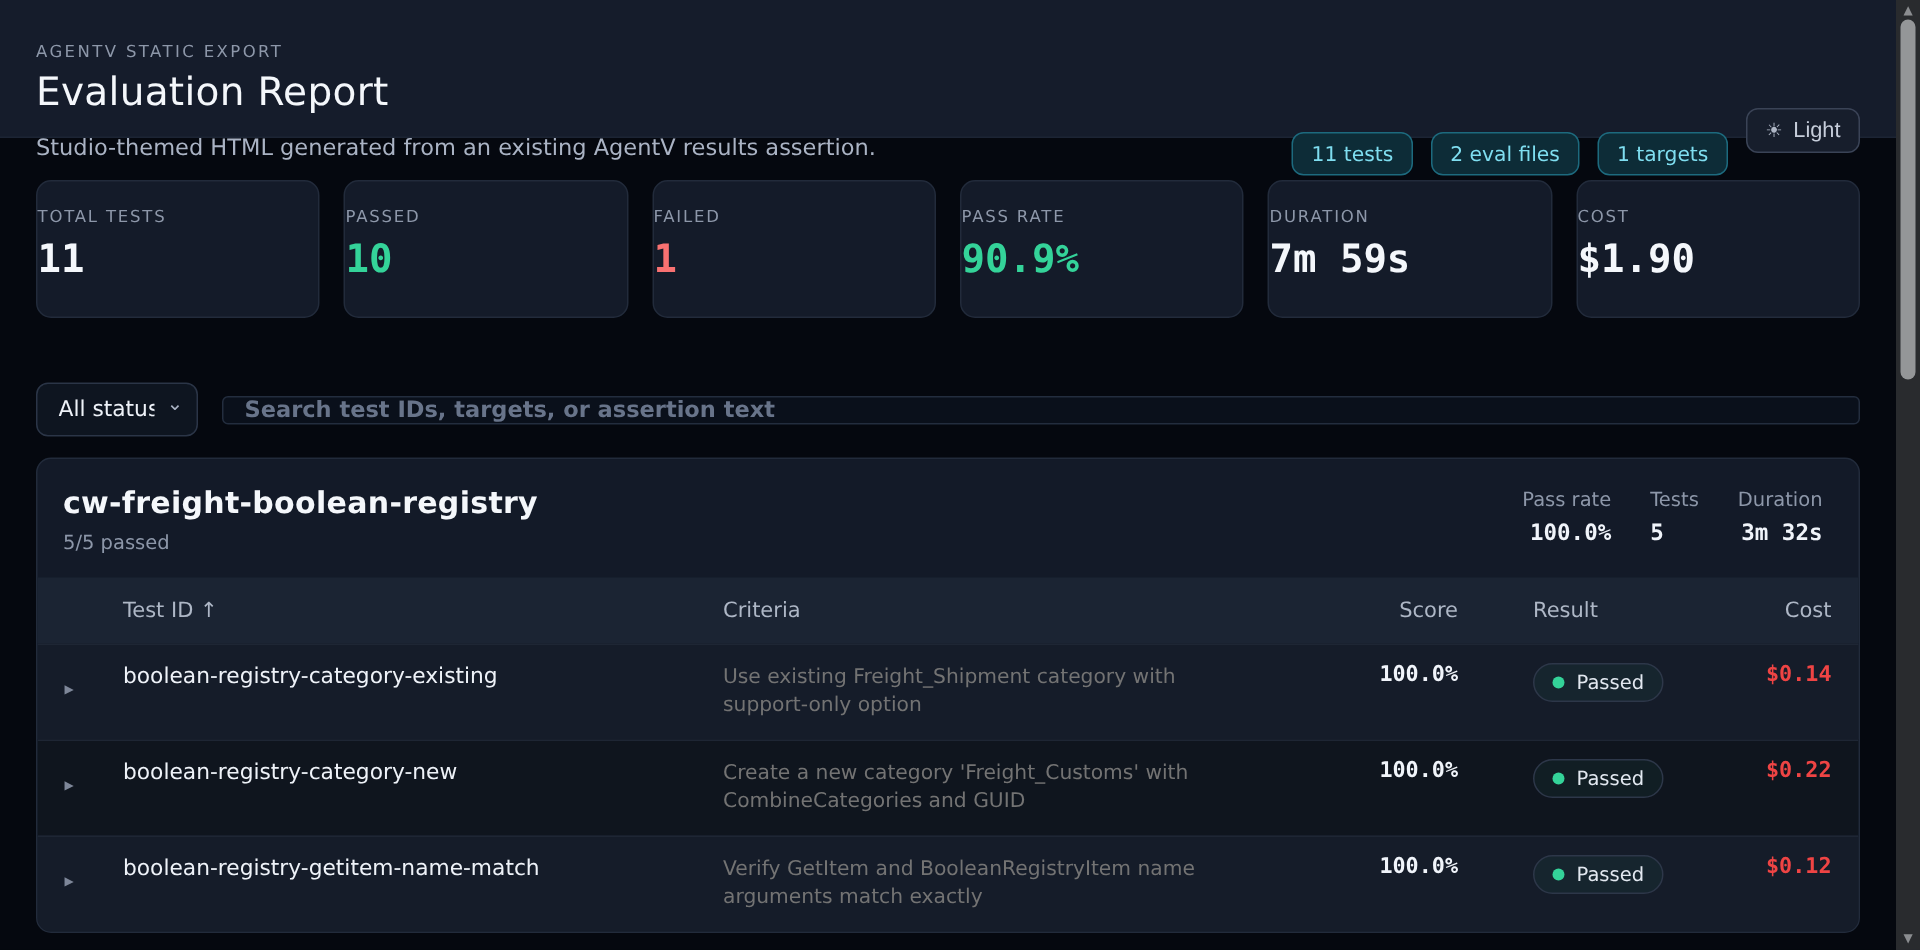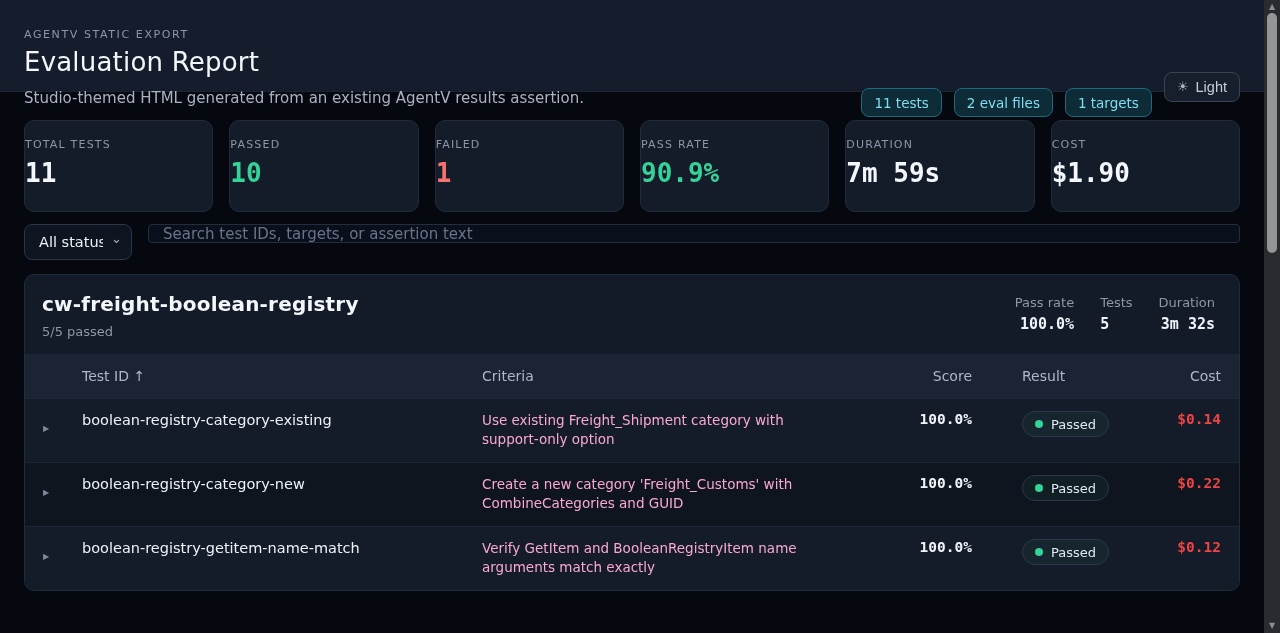--- a/index.html
+++ b/index.html
@@ -48,36 +48,36 @@
   .stat-label { font-size: 11px; letter-spacing: 1.2px; color: #8d97a9; }
   .stat-value {
     margin-top: 7px; font-size: 26px; font-weight: bold;
     font-family: "DejaVu Sans Mono", "Liberation Mono", monospace;
     color: #f4f7fb;
   }
   .stat-value.green { color: #34d399; }
   .stat-value.red { color: #f87171; }
 
   
-  .filter-row { display: flex; gap: 16px; margin-top: 12px; height: 36px; }
+  .filter-row { display: flex; gap: 16px; margin-top: 43px; height: 36px; align-items: center; }
   .select-wrap { position: relative; }
   .status-select {
     appearance: none; -webkit-appearance: none;
     height: 36px; width: 108px; padding: 0 28px 0 14px;
     background: #0e1520; color: #eef2f8; font-size: 14.5px;
     border: 1px solid #2b3547; border-radius: 8px;
     font-family: inherit; cursor: pointer;
   }
   .select-chevron {
     position: absolute; right: 10px; top: 7px; font-size: 13px; color: #aab3c4; pointer-events: none;
   }
   .search-input {
     flex: 1 1 auto; height: 19px; padding: 0 14px;
     background: #0a101b; border: 1px solid #232d3e; border-radius: 4px;
-    color: #eef2f8; font-size: 15px; font-family: inherit;
+    color: #eef2f8; font-size: 15px; font-family: inherit; font-weight: bold;
   }
   .search-input::placeholder { color: #68748a; }
 
   
   .section-card {
     margin-top: 14px; background: #131a28;
     border: 1px solid #222b3b; border-radius: 10px; overflow: hidden;
   }
   .section-header {
     display: flex; justify-content: space-between; align-items: flex-start;
@@ -107,21 +107,21 @@
   .th-score { text-align: right; padding-right: 20px; }
   .th-cost { text-align: right; padding-right: 18px; }
   .test-row { border-top: 1px solid #1e2634; padding: 12px 0 13px 0; min-height: 64px; }
   .test-row.odd { background: #151c29; }
   .test-row.even { background: #0f151e; }
   .expander-cell { padding-left: 18px; padding-top: 5px; }
   .expander-btn {
     background: none; border: none; color: #7e8799; font-size: 8px; cursor: pointer; padding: 0;
   }
   .test-id { font-size: 14.5px; color: #eef2f8; padding-top: 1px; }
-  .criteria { font-size: 13.5px; line-height: 19px; color: #f9a8d4; padding-right: 40px; }
+  .criteria { font-size: 13.5px; line-height: 19px; color: #737373; padding-right: 40px; }
   .score-cell {
     text-align: right; padding-right: 20px; font-size: 14.5px; color: #f0f4fa;
     font-family: "DejaVu Sans Mono", "Liberation Mono", monospace; font-weight: bold;
   }
   .result-cell { }
   .badge-passed {
     display: inline-flex; align-items: center; gap: 8px; height: 26px; padding: 0 12px;
     border: 1px solid #2d3749; border-radius: 999px; background: rgba(52,211,153,0.05);
     font-size: 13px; color: #e2e8f0;
   }

